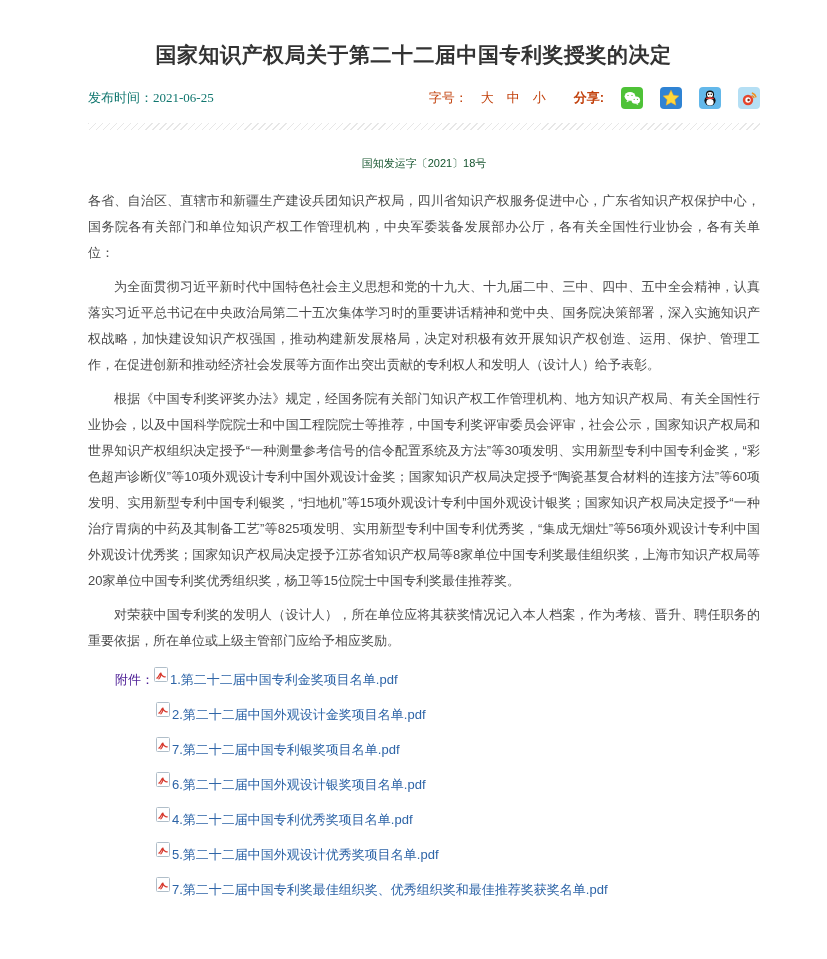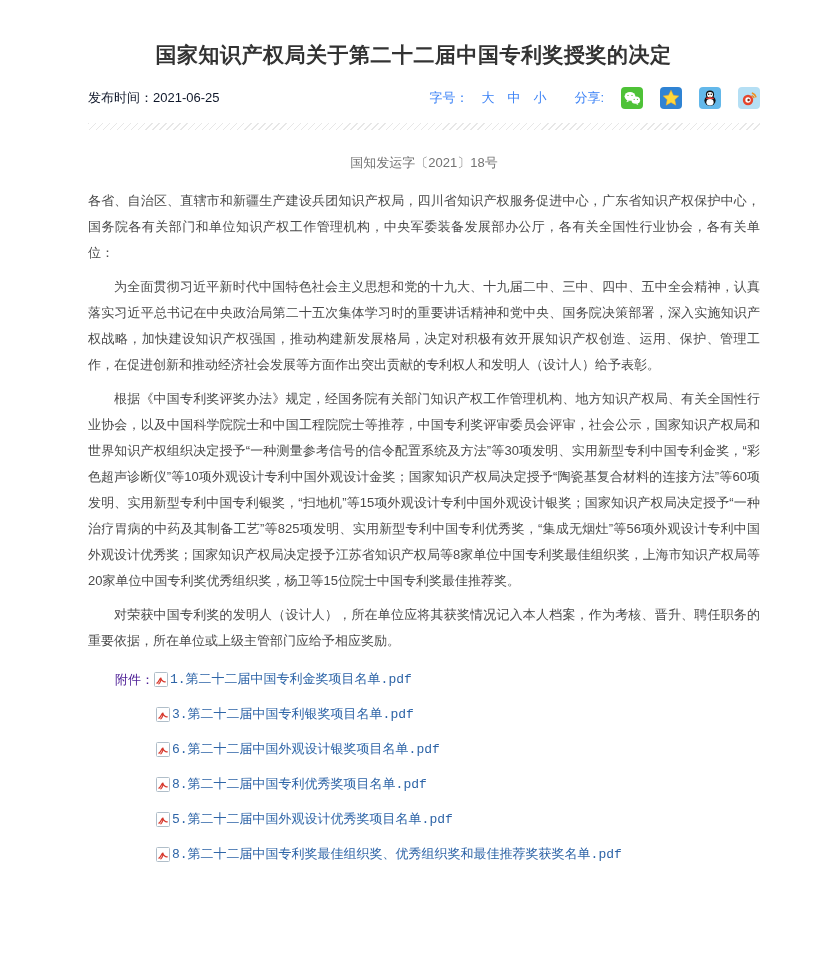--- a/index.html
+++ b/index.html
@@ -15,52 +15,52 @@
     margin: 0; padding-top: 13px;
     text-align: center;
     font-size: 21px; font-weight: 700; color: #333333;
     letter-spacing: 0.5px;
   }
 
   .meta-bar {
     display: flex; justify-content: space-between; align-items: center;
     margin: 17px 67px 0 88px; height: 24px;
   }
-  .meta-left { font-size: 13px; color: #0f172a; }
-  .meta-right { display: flex; align-items: center; font-size: 13px; color: #3b82f6; }
+  .meta-left { font-size: 13px; color: #0f766e; font-family: Liberation Serif, serif; }
+  .meta-right { display: flex; align-items: center; font-size: 13px; color: #c2410c; }
   .fs-opt { margin-left: 13px; cursor: pointer; }
-  .share-label { margin-left: 28px; }
+  .share-label { margin-left: 28px; font-weight: bold; }
   .share-icon { display: inline-block; width: 22px; height: 22px; margin-left: 17px; cursor: pointer; }
   .share-icon svg { display: block; }
 
   .divider {
     height: 7px; margin: 13px 67px 0 88px;
     background: repeating-linear-gradient(135deg, #e7e7e7 0 1px, #ffffff 1px 5px);
   }
 
   .doc-number {
     margin: 20px 67px 0 88px; text-align: center;
-    font-size: 13px; color: #737373; line-height: 26px;
+    font-size: 11px; color: #14532d; line-height: 26px;
   }
 
   .content {
     margin: 12px 67px 0 88px;
     font-size: 13px; line-height: 26px; color: #4a4a4a;
     text-align: justify;
   }
   .content p { margin: 0 0 8px; text-indent: 2em; }
   .content p.no-indent { text-indent: 0; }
 
   .attachments { margin-top: 8px; padding-left: 27px; }
   .att-row { height: 35px; display: flex; align-items: center; }
   .att-row.indented { padding-left: 41px; }
   .att-label { color: #4c1d95; }
   .att-link {
     color: #2d64a7; text-decoration: none; cursor: pointer;
-    display: flex; align-items: center; font-family: Liberation Mono, monospace;
+    display: flex; align-items: flex-start;
   }
   .pdf-icon { display: inline-block; width: 14px; height: 15px; margin-right: 2px; flex: 0 0 auto; }
   .pdf-icon svg { display: block; }
 </style>
 </head>
 <body>
 
 <div class="page">
 
   <h1 class="title">国家知识产权局关于第二十二届中国专利奖授奖的决定</h1>
@@ -148,21 +148,32 @@
         </a>
       </div>
       <div class="att-row indented">
         <a class="att-link">
           <span class="pdf-icon">
             <svg width="14" height="15" viewBox="0 0 14 15">
                 <rect x="0.5" y="0.5" width="13" height="14" rx="1" fill="#ffffff" stroke="#b0bec9"></rect>
                 <path d="M3 11.2 C4.6 10.4 6.2 5.6 6.9 6.1 C7.7 6.7 6.1 11 4.9 11.8 M6.9 6.4 C7.4 8.4 9.6 10.3 11.2 9.8" fill="none" stroke="#d7372b" stroke-width="1.3" stroke-linecap="round"></path>
               </svg>
           </span>
-          <span>3.第二十二届中国专利银奖项目名单.pdf</span>
+          <span>2.第二十二届中国外观设计金奖项目名单.pdf</span>
+        </a>
+      </div>
+      <div class="att-row indented">
+        <a class="att-link">
+          <span class="pdf-icon">
+            <svg width="14" height="15" viewBox="0 0 14 15">
+                <rect x="0.5" y="0.5" width="13" height="14" rx="1" fill="#ffffff" stroke="#b0bec9"></rect>
+                <path d="M3 11.2 C4.6 10.4 6.2 5.6 6.9 6.1 C7.7 6.7 6.1 11 4.9 11.8 M6.9 6.4 C7.4 8.4 9.6 10.3 11.2 9.8" fill="none" stroke="#d7372b" stroke-width="1.3" stroke-linecap="round"></path>
+              </svg>
+          </span>
+          <span>7.第二十二届中国专利银奖项目名单.pdf</span>
         </a>
       </div>
       <div class="att-row indented">
         <a class="att-link">
           <span class="pdf-icon">
             <svg width="14" height="15" viewBox="0 0 14 15">
                 <rect x="0.5" y="0.5" width="13" height="14" rx="1" fill="#ffffff" stroke="#b0bec9"></rect>
                 <path d="M3 11.2 C4.6 10.4 6.2 5.6 6.9 6.1 C7.7 6.7 6.1 11 4.9 11.8 M6.9 6.4 C7.4 8.4 9.6 10.3 11.2 9.8" fill="none" stroke="#d7372b" stroke-width="1.3" stroke-linecap="round"></path>
               </svg>
           </span>
@@ -170,21 +181,21 @@
         </a>
       </div>
       <div class="att-row indented">
         <a class="att-link">
           <span class="pdf-icon">
             <svg width="14" height="15" viewBox="0 0 14 15">
                 <rect x="0.5" y="0.5" width="13" height="14" rx="1" fill="#ffffff" stroke="#b0bec9"></rect>
                 <path d="M3 11.2 C4.6 10.4 6.2 5.6 6.9 6.1 C7.7 6.7 6.1 11 4.9 11.8 M6.9 6.4 C7.4 8.4 9.6 10.3 11.2 9.8" fill="none" stroke="#d7372b" stroke-width="1.3" stroke-linecap="round"></path>
               </svg>
           </span>
-          <span>8.第二十二届中国专利优秀奖项目名单.pdf</span>
+          <span>4.第二十二届中国专利优秀奖项目名单.pdf</span>
         </a>
       </div>
       <div class="att-row indented">
         <a class="att-link">
           <span class="pdf-icon">
             <svg width="14" height="15" viewBox="0 0 14 15">
                 <rect x="0.5" y="0.5" width="13" height="14" rx="1" fill="#ffffff" stroke="#b0bec9"></rect>
                 <path d="M3 11.2 C4.6 10.4 6.2 5.6 6.9 6.1 C7.7 6.7 6.1 11 4.9 11.8 M6.9 6.4 C7.4 8.4 9.6 10.3 11.2 9.8" fill="none" stroke="#d7372b" stroke-width="1.3" stroke-linecap="round"></path>
               </svg>
           </span>
@@ -192,20 +203,20 @@
         </a>
       </div>
       <div class="att-row indented">
         <a class="att-link">
           <span class="pdf-icon">
             <svg width="14" height="15" viewBox="0 0 14 15">
                 <rect x="0.5" y="0.5" width="13" height="14" rx="1" fill="#ffffff" stroke="#b0bec9"></rect>
                 <path d="M3 11.2 C4.6 10.4 6.2 5.6 6.9 6.1 C7.7 6.7 6.1 11 4.9 11.8 M6.9 6.4 C7.4 8.4 9.6 10.3 11.2 9.8" fill="none" stroke="#d7372b" stroke-width="1.3" stroke-linecap="round"></path>
               </svg>
           </span>
-          <span>8.第二十二届中国专利奖最佳组织奖、优秀组织奖和最佳推荐奖获奖名单.pdf</span>
+          <span>7.第二十二届中国专利奖最佳组织奖、优秀组织奖和最佳推荐奖获奖名单.pdf</span>
         </a>
       </div>
     </div>
 
   </div>
 
 </div>
 
 </body></html>

